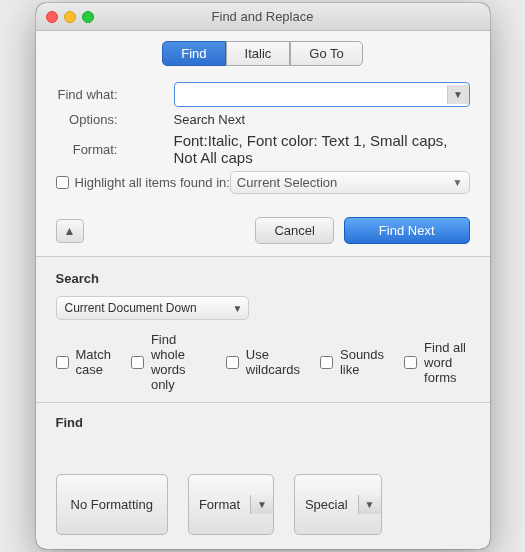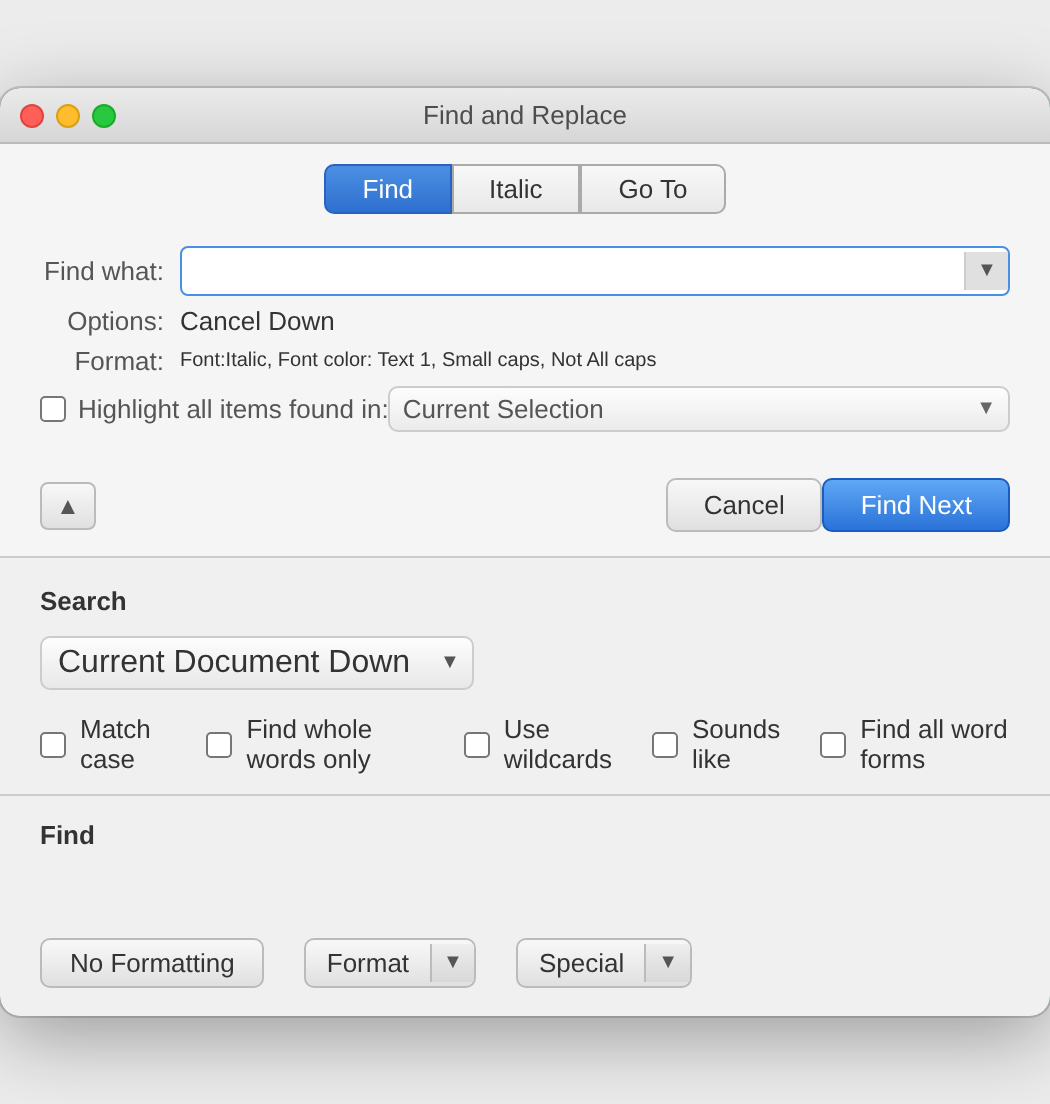--- a/index.html
+++ b/index.html
@@ -8,21 +8,21 @@
       font-family: -apple-system, BlinkMacSystemFont, "Helvetica Neue", Arial, sans-serif;
       font-size: 13px;
       background: #ececec;
       display: flex;
       align-items: center;
       justify-content: center;
       min-height: 100vh;
     }
 
     .window {
-      width: 525px;
+      width: 454px;
       background: #14532d;
       border-radius: 10px;
       box-shadow: 0 10px 40px rgba(0,0,0,0.35), 0 0 0 1px rgba(0,0,0,0.15);
       overflow: hidden;
     }
 
     .titlebar {
       background: linear-gradient(to bottom, #ebebeb, #d6d6d6);
       height: 28px;
       display: flex;
@@ -90,20 +90,21 @@
 
     .form-area {
       padding: 8px 20px 10px 20px;
       background: #f5f5f5;
     }
 
     .form-row {
       display: flex;
       align-items: center;
       margin-bottom: 5px;
+      gap: 48px;
     }
 
     .form-label {
       width: 70px;
       text-align: right;
       color: #555;
       font-size: 13px;
       flex-shrink: 0;
       padding-right: 8px;
     }
@@ -141,21 +142,21 @@
       font-size: 10px;
       padding: 4px 2px;
     }
 
     .options-text {
       font-size: 13px;
       color: #333;
     }
 
     .format-text {
-      font-size: 10px;
+      font-size: 15px;
       color: #333;
     }
 
     .highlight-row {
       display: flex;
       align-items: center;
       margin-bottom: 5px;
     }
 
     .highlight-checkbox-area {
@@ -223,35 +224,36 @@
       display: flex;
       align-items: center;
       justify-content: center;
       cursor: pointer;
       color: #555;
       font-size: 12px;
     }
 
     .action-buttons {
       display: flex;
+      gap: 10px;
       margin-left: 44px;
     }
 
     .cancel-btn {
       padding: 5px 18px;
       font-size: 13px;
       background: linear-gradient(to bottom, #f8f8f8, #e0e0e0);
       border: 1px solid #bbb;
       border-radius: 5px;
       cursor: pointer;
       color: #333;
     }
 
     .find-next-btn {
-      padding: 5px 18px;
+      padding: 5px 34px;
       font-size: 13px;
       background: linear-gradient(to bottom, #5fa8f5, #2a72d8);
       border: 1px solid #1a5cbf;
       border-radius: 5px;
       cursor: pointer;
       color: white;
       font-weight: 500;
     }
 
     .divider {
@@ -279,21 +281,21 @@
       border-radius: 5px;
       background: linear-gradient(to bottom, #fdfdfd, #e8e8e8);
       overflow: hidden;
       margin-bottom: 12px;
     }
 
     .search-dropdown {
       border: none;
       outline: none;
       background: transparent;
-      font-size: 16px;
+      font-size: 12px;
       color: #333;
       padding: 4px 8px;
       appearance: none;
       cursor: pointer;
       min-width: 170px;
     }
 
     .search-dropdown-arrow {
       padding: 4px 6px;
       color: #555;
@@ -360,21 +362,21 @@
       display: flex;
       align-items: center;
       gap: 0;
       border: 1px solid #bbb;
       border-radius: 5px;
       overflow: hidden;
       background: linear-gradient(to bottom, #f8f8f8, #e0e0e0);
     }
 
     .find-dropdown-btn span {
-      padding: 4px 10px;
+      padding: 22px 10px;
       font-size: 13px;
       color: #333;
       cursor: pointer;
     }
 
     .find-dropdown-btn .btn-arrow {
       padding: 4px 6px;
       border-left: 1px solid #bbb;
       color: #555;
       font-size: 10px;
@@ -407,21 +409,21 @@
     <div class="form-row">
       <span class="form-label">Find what:</span>
       <div class="find-input-wrapper">
         <input class="find-input" type="text" value="" style="">
         <button class="dropdown-arrow-btn">▼</button>
       </div>
     </div>
 
     <div class="form-row">
       <span class="form-label">Options:</span>
-      <span class="options-text">Cancel Down</span>
+      <span class="options-text">Search Next</span>
     </div>
 
     <div class="form-row">
       <span class="form-label">Format:</span>
       <span class="format-text">Font:Italic, Font color: Text 1, Small caps, Not All caps</span>
     </div>
 
     <div class="highlight-row">
       <div class="highlight-checkbox-area">
         <input type="checkbox" style="">

